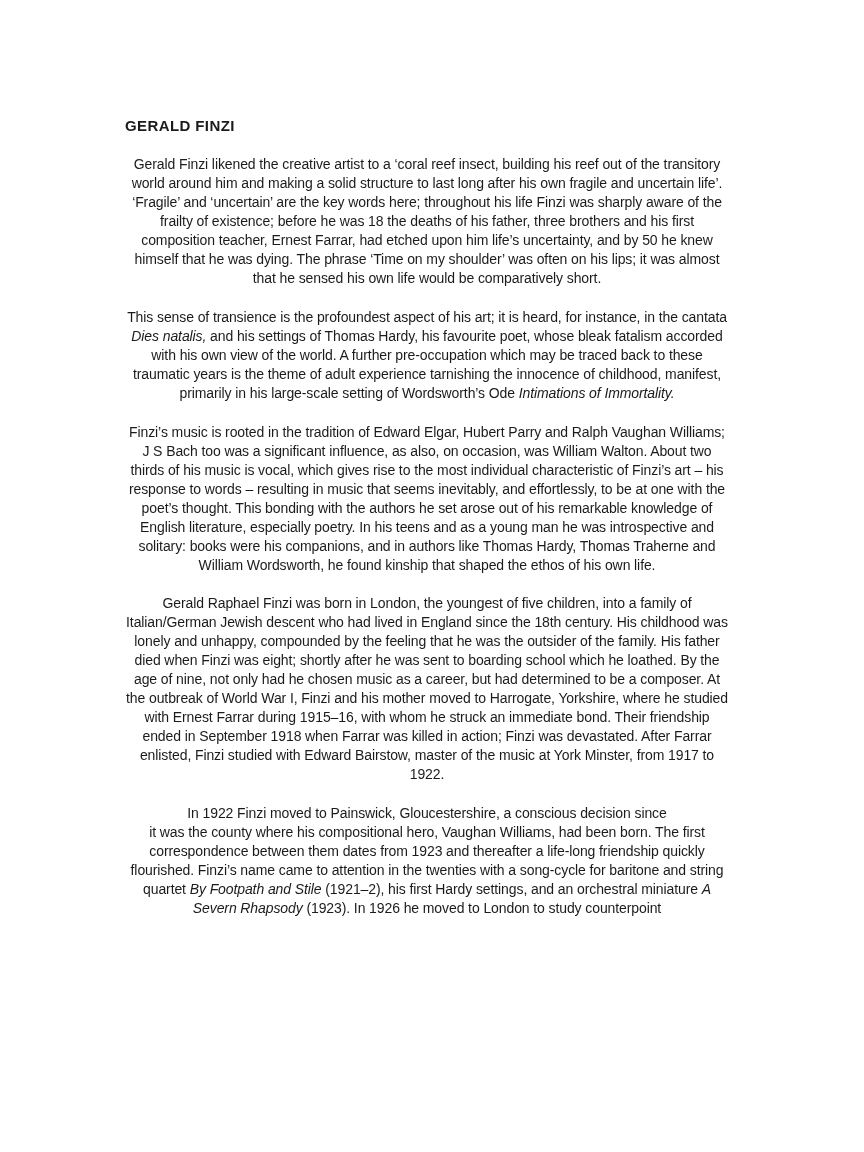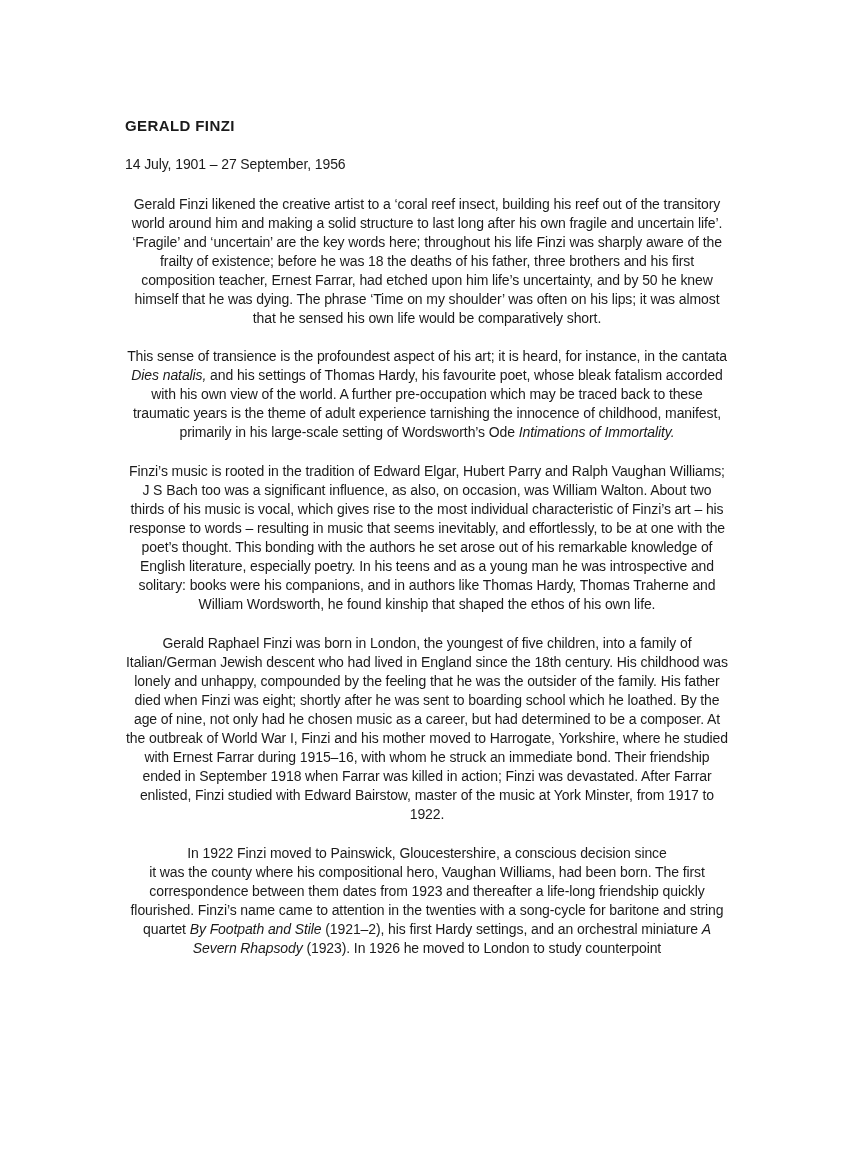--- a/index.html
+++ b/index.html
@@ -44,21 +44,20 @@
   }
   .body-para em {
   }
 </style>
 </head>
 <body>
 
 <div class="page">
   <h1 class="doc-title">GERALD FINZI</h1>
 
-  <p class="life-dates">14 July, 1901 – 27 September, 1956</p>
 
   <p class="body-para"><span>Gerald Finzi likened the creative artist to a ‘coral reef insect, building his reef out of the transitory world around him and making a solid structure to last long after his own fragile and uncertain life’. ‘Fragile’ and ‘uncertain’ are the key words here; throughout his life Finzi was sharply aware of the frailty of existence; before he was 18 the deaths of his father, three brothers and his first composition teacher, Ernest Farrar, had etched upon him life’s uncertainty, and by 50 he knew himself that he was dying. The phrase ‘Time on my shoulder’ was often on his lips; it was almost that he sensed his own life would be comparatively short.</span></p>
 
   <p class="body-para"><span>This sense of transience is the profoundest aspect of his art; it is heard, for instance, in the cantata </span><em>Dies natalis,</em><span> and his settings of Thomas Hardy, his favourite poet, whose bleak fatalism accorded with his own view of the world. A further pre-occupation which may be traced back to these traumatic years is the theme of adult experience tarnishing the innocence of childhood, manifest, primarily in his large-scale setting of Wordsworth’s Ode </span><em>Intimations of Immortality.</em></p>
 
   <p class="body-para"><span>Finzi’s music is rooted in the tradition of Edward Elgar, Hubert Parry and Ralph Vaughan Williams; J S Bach too was a significant influence, as also, on occasion, was William Walton. About two thirds of his music is vocal, which gives rise to the most individual characteristic of Finzi’s art – his response to words – resulting in music that seems inevitably, and effortlessly, to be at one with the poet’s thought. This bonding with the authors he set arose out of his remarkable knowledge of English literature, especially poetry. In his teens and as a young man he was introspective and solitary: books were his companions, and in authors like Thomas Hardy, Thomas Traherne and William Wordsworth, he found kinship that shaped the ethos of his own life.</span></p>
 
   <p class="body-para"><span>Gerald Raphael Finzi was born in London, the youngest of five children, into a family of Italian/German Jewish descent who had lived in England since the 18th century. His childhood was lonely and unhappy, compounded by the feeling that he was the outsider of the family. His father died when Finzi was eight; shortly after he was sent to boarding school which he loathed. By the age of nine, not only had he chosen music as a career, but had determined to be a composer. At the outbreak of World War I, Finzi and his mother moved to Harrogate, Yorkshire, where he studied with Ernest Farrar during 1915–16, with whom he struck an immediate bond. Their friendship ended in September 1918 when Farrar was killed in action; Finzi was devastated. After Farrar enlisted, Finzi studied with Edward Bairstow, master of the music at York Minster, from 1917 to 1922.</span></p>
 
   <p class="body-para"><span>In 1922 Finzi moved to Painswick, Gloucestershire, a conscious decision since</span><br><span>it was the county where his compositional hero, Vaughan Williams, had been born. The first correspondence between them dates from 1923 and thereafter a life-long friendship quickly flourished. Finzi’s name came to attention in the twenties with a song-cycle for baritone and string quartet </span><em>By Footpath and Stile</em><span> (1921–2), his first Hardy settings, and an orchestral miniature </span><em>A Severn Rhapsody</em><span> (1923). In 1926 he moved to London to study counterpoint</span></p>

